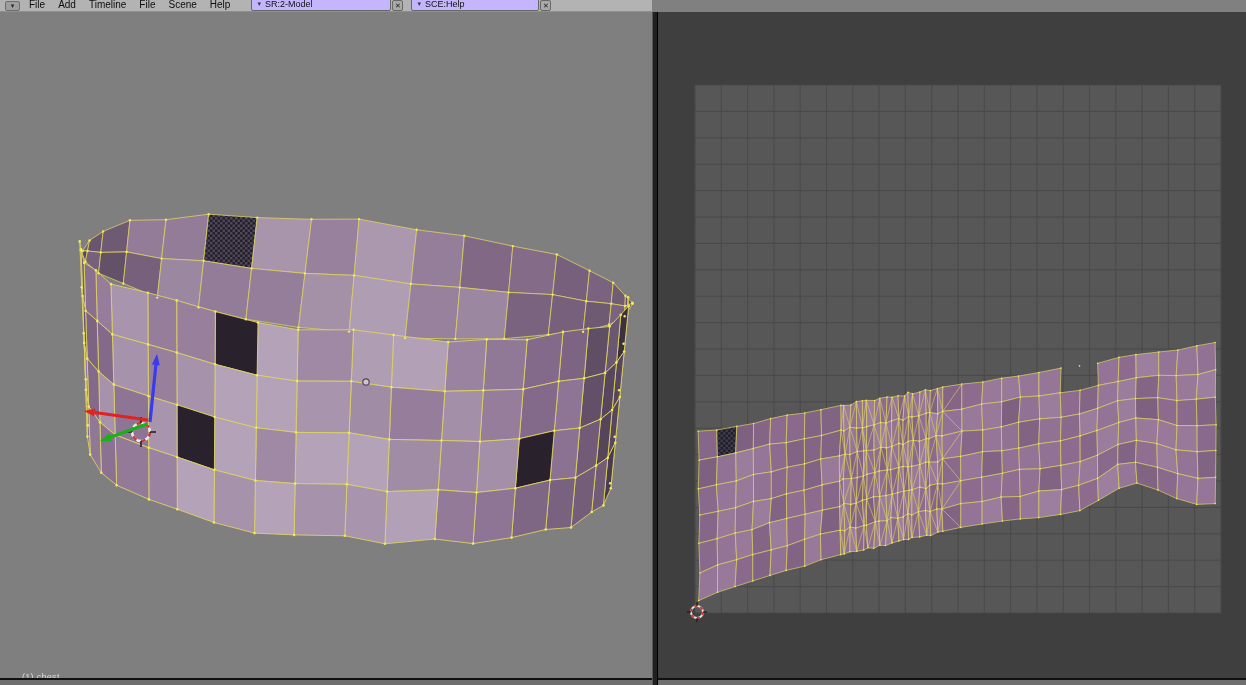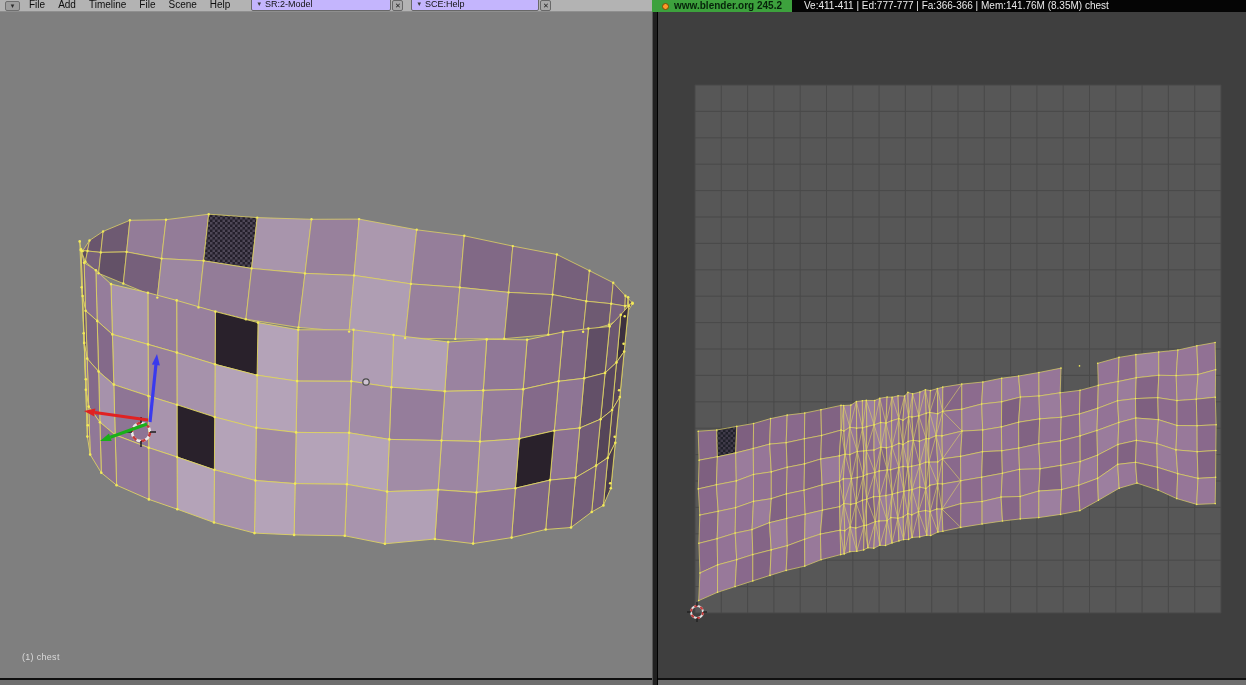--- a/index.html
+++ b/index.html
@@ -18,21 +18,21 @@
   .vlink{display:flex;align-items:center;gap:5px;height:12px;background:#3da13d;color:#06230a;font-size:10px;line-height:12px;font-weight:bold;padding:0 10px;cursor:pointer;white-space:nowrap}
   .globe{width:7px;height:7px;border-radius:50%;background:#ff9a2a;border:1px solid #7a4a00;display:inline-block}
   .stats{color:#ececec;font-size:10px;line-height:12px;margin-left:12px;white-space:nowrap}
 
   
   .main{display:flex;height:673px;width:100%}
   .view3d{position:relative;width:652px;height:673px;background:#7f7f7f}
   .divider{width:6px;background:#202020;border-left:1px solid #565656;border-right:1px solid #000;cursor:col-resize}
   .uvview{position:relative;width:588px;height:673px;background:#3f3f3f}
   svg{display:block}
-  .objlabel{position:absolute;left:22px;bottom:23px;font-size:9px;color:#dadada;letter-spacing:.3px}
+  .objlabel{position:absolute;left:22px;bottom:3px;font-size:9px;color:#dadada;letter-spacing:.3px}
   .editor-footer{position:absolute;left:0;right:0;bottom:0;height:7px;background:linear-gradient(180deg,#101010 0 2px,#6f6f6f 2px 100%)}
 </style>
 </head>
 <body>
 
 <div class="app">
 
   <div class="topbar">
     <div class="topbar-left">
       <span class="wt-icon">▾</span>
@@ -49,27 +49,20 @@
       </span>
       <span class="xbtn">✕</span>
 
       <span class="combo" style="width:128px">
         <span class="arr">▾</span>
         <span>SCE:Help</span>
       </span>
       <span class="xbtn">✕</span>
     </div>
 
-    <div class="topbar-right">
-      <span class="vlink">
-        <span class="globe"></span>
-        <span>www.blender.org 245.2</span>
-      </span>
-      <span class="stats">Ve:411-411 | Ed:777-777 | Fa:366-366 | Mem:141.76M (8.35M) chest</span>
-    </div>
   </div>
 
   <div class="main">
 
     <div class="view3d">
       <svg id="svg3d" width="652" height="673">
           <defs>
             <pattern id="chk" width="5" height="5" patternUnits="userSpaceOnUse">
               <rect width="5" height="5" fill="#241f2b"></rect>
               <rect width="2.5" height="2.5" fill="#4e4757"></rect>

